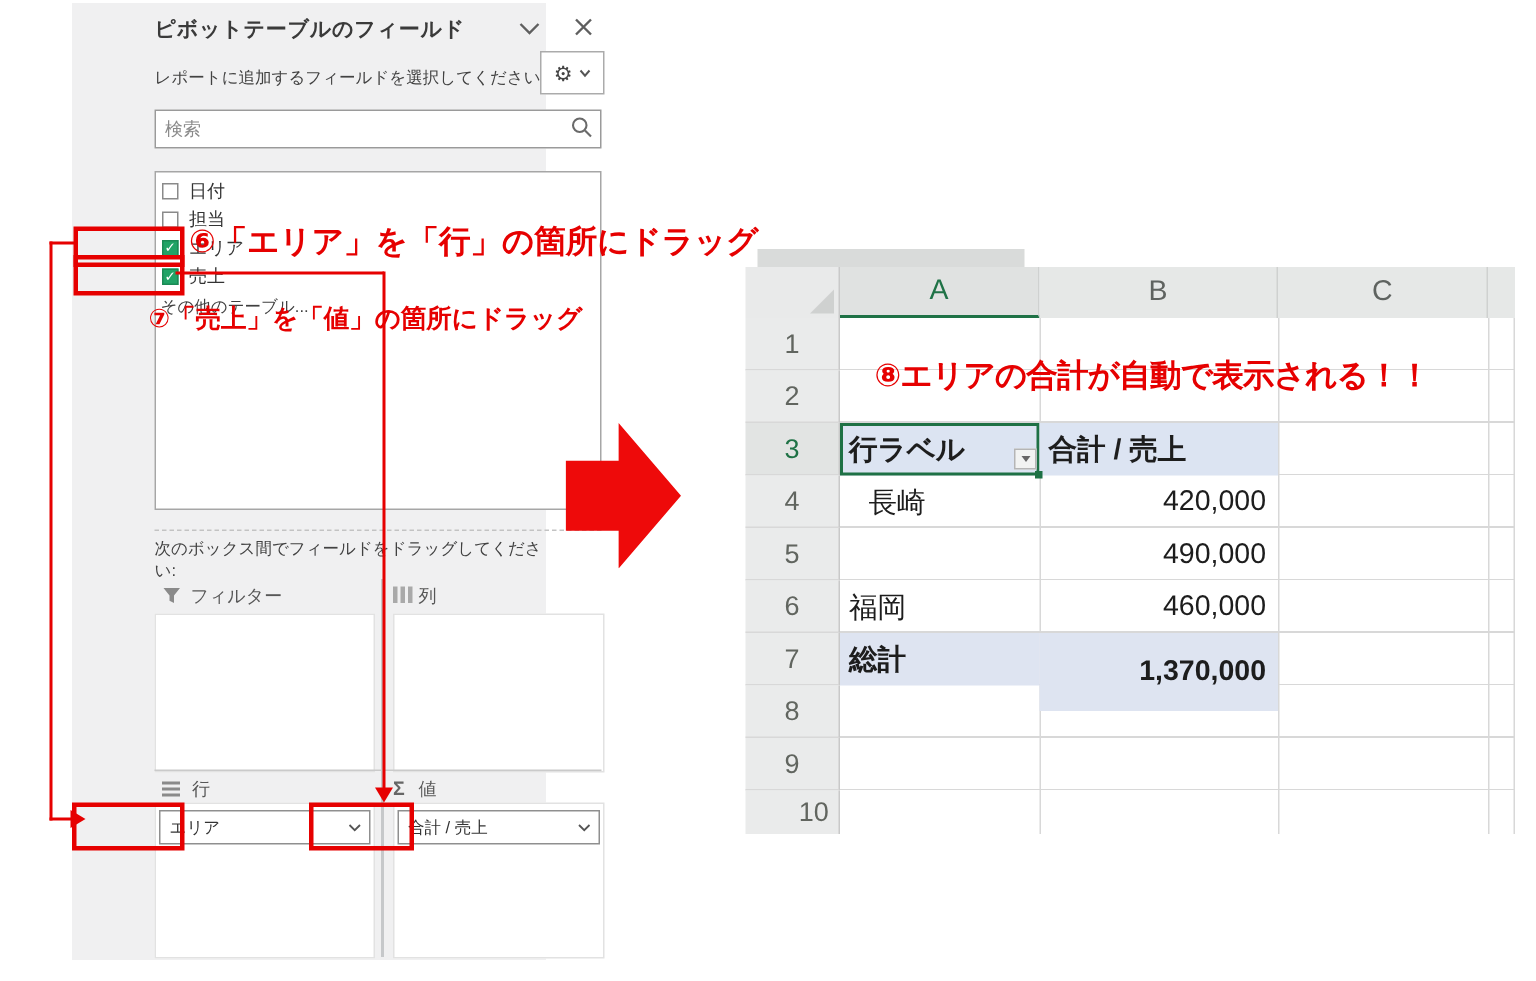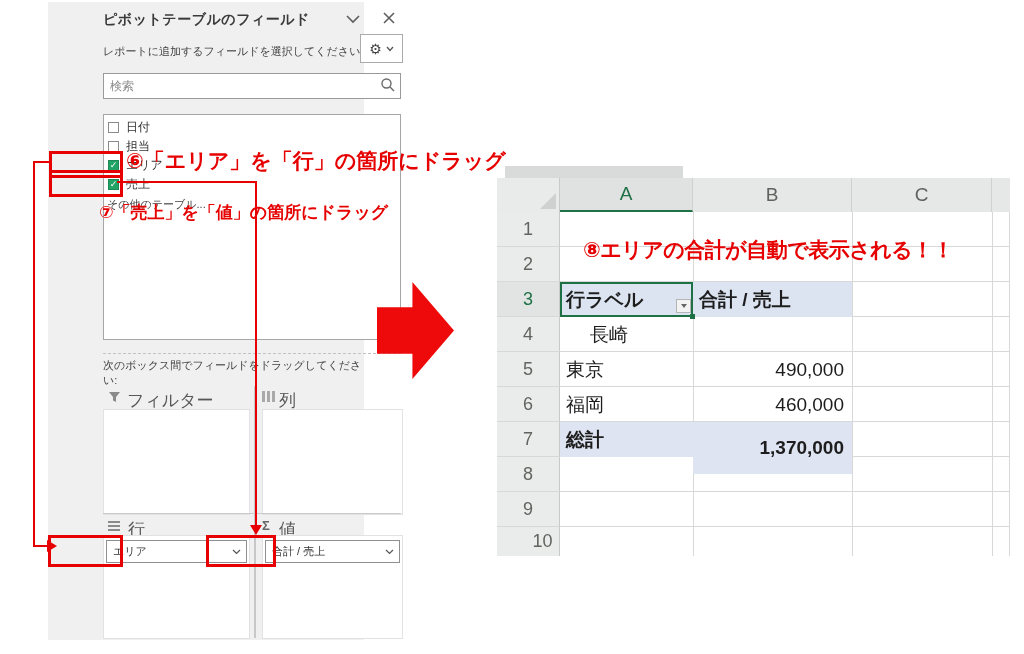--- a/index.html
+++ b/index.html
@@ -29,21 +29,21 @@
   .cb{width:11px;height:11px;border:1px solid #8a8a8a;background:#fff;box-sizing:border-box;
       display:flex;align-items:center;justify-content:center;}
   .cb.checked{background:#21a366;border-color:#1b8a55;}
   .cb.checked::after{content:"✓";color:#fff;font-size:9px;line-height:1;font-weight:bold;}
   .field-label{font-size:12px;color:#333;}
   .more-tables{position:absolute;left:3px;top:82px;font-size:11px;color:#3f3f3f;}
 
   .dotted-sep{left:55px;top:351px;width:298px;height:0;border-top:1px dashed #c3c3c3;}
   .drag-instr{left:55px;top:356px;font-size:11px;color:#424242;}
 
-  .area-label{font-size:17px;color:#575757;}
+  .area-label{font-size:12px;color:#575757;}
   .zone{background:#fff;border:1px solid #e2e2e2;}
   #zone-filters{left:55px;top:407px;width:145px;height:104px;}
   #zone-columns{left:214px;top:407px;width:139px;height:104px;}
   #zone-rows{left:55px;top:533px;width:145px;height:102px;}
   #zone-values{left:214px;top:533px;width:139px;height:102px;}
   #zones-vdiv{left:206px;top:384px;width:2px;height:252px;background:#c6c8ca;}
   #zones-hsep{left:55px;top:511px;width:298px;height:1px;background:#cacaca;}
 
   .pill{position:absolute;background:#fff;border:1px solid #8f8f8f;display:flex;align-items:center;
         font-size:11px;color:#333;}
@@ -254,22 +254,22 @@
     <div class="abs vline" style="left:495px;"></div>
     <div class="abs vline" style="left:512px;"></div>
 
     <div id="cell-a3" class="abs cell hdr" style="left:63px;top:116px;width:133px;height:35px;">行ラベル</div>
     <div class="abs cell hdr" style="left:196px;top:116px;width:159px;height:35px;">合計 / 売上</div>
     <div id="a3-filter" class="abs">
         <span class="fdown"></span>
       </div>
     <div id="fill-handle" class="abs"></div>
 
-    <div class="abs cell" style="left:62px;top:151px;width:133px;height:35px;padding-left:31px;">長崎</div>
-    <div class="abs cell" style="left:63px;top:186px;width:133px;height:35px;">東京</div>
+    <div class="abs cell" style="left:51px;top:151px;width:133px;height:35px;padding-left:31px;">長崎</div>
+    <div class="abs cell num" style="left:196px;top:151px;width:159px;height:35px;">420,000</div>
     <div class="abs cell num" style="left:196px;top:186px;width:159px;height:35px;">490,000</div>
     <div class="abs cell" style="left:63px;top:221px;width:133px;height:35px;">福岡</div>
     <div class="abs cell num" style="left:196px;top:221px;width:159px;height:35px;">460,000</div>
     <div class="abs cell total" style="left:63px;top:256px;width:133px;height:35px;">総計</div>
     <div class="abs cell total num" style="left:196px;top:256px;width:159px;height:52px;">1,370,000</div>
   </div>
 
   <div class="abs red-ann" style="left:583px;top:236px;font-size:21px;letter-spacing:-0.5px;z-index:5;">⑧エリアの合計が自動で表示される！！</div>
 
 </div>

